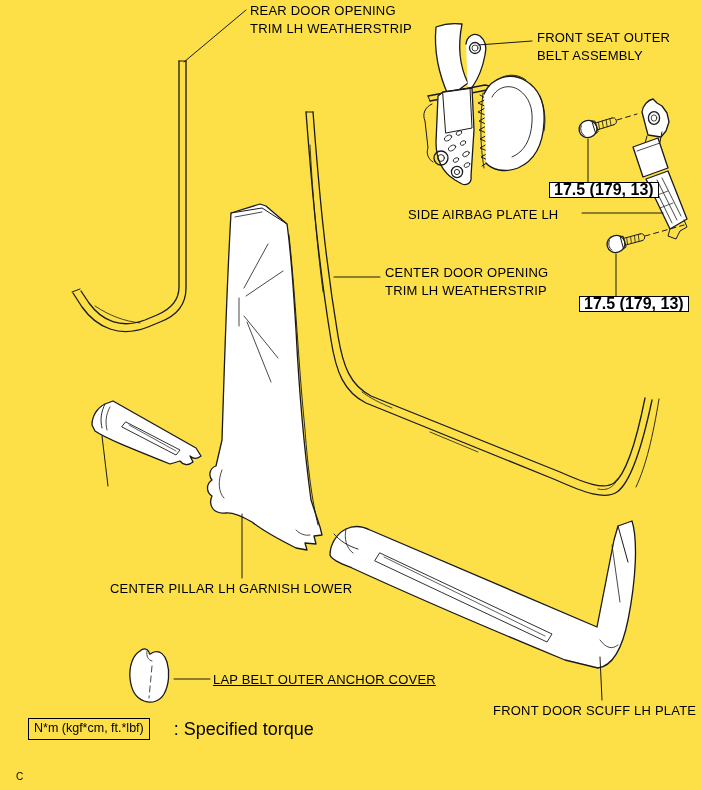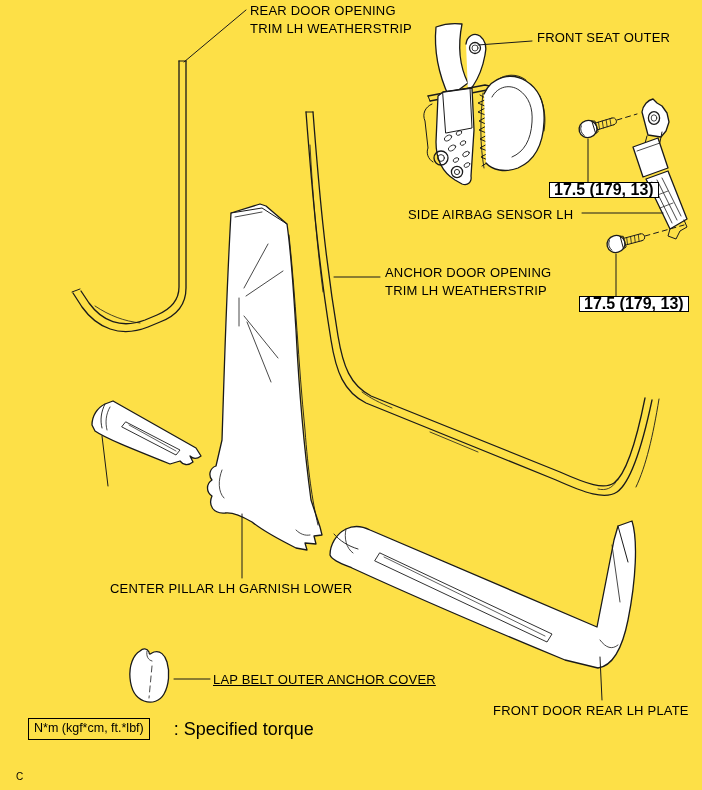--- a/index.html
+++ b/index.html
@@ -191,42 +191,43 @@
     </g>
   </svg>
 
   <div class="label" style="left:250px;top:2px;">
     <div>REAR DOOR OPENING</div>
     <div>TRIM LH WEATHERSTRIP</div>
   </div>
 
   <div class="label" style="left:537px;top:29px;">
     <div>FRONT SEAT OUTER</div>
+    <div>BELT ASSEMBLY</div>
   </div>
 
   <div class="label" style="left:408px;top:206px;">
-    <div>SIDE AIRBAG SENSOR LH</div>
+    <div>SIDE AIRBAG PLATE LH</div>
   </div>
 
   <div class="label" style="left:385px;top:264px;">
-    <div>ANCHOR DOOR OPENING</div>
+    <div>CENTER DOOR OPENING</div>
     <div>TRIM LH WEATHERSTRIP</div>
   </div>
 
 
   <div class="label" style="left:110px;top:580px;">
     <div>CENTER PILLAR LH GARNISH LOWER</div>
   </div>
 
   <div class="label" style="left:213px;top:671px;text-decoration:underline;">
     <div>LAP BELT OUTER ANCHOR COVER</div>
   </div>
 
   <div class="label" style="left:493px;top:702px;">
-    <div>FRONT DOOR REAR LH PLATE</div>
+    <div>FRONT DOOR SCUFF LH PLATE</div>
   </div>
 
   <div class="torque" style="left:549px;top:182px;">17.5 (179, 13)</div>
 
   <div class="torque" style="left:579px;top:296px;">17.5 (179, 13)</div>
 
   <div class="legend">
     <span class="legend-box">N*m (kgf*cm, ft.*lbf)</span>
     <span class="legend-desc">: Specified torque</span>
   </div>

